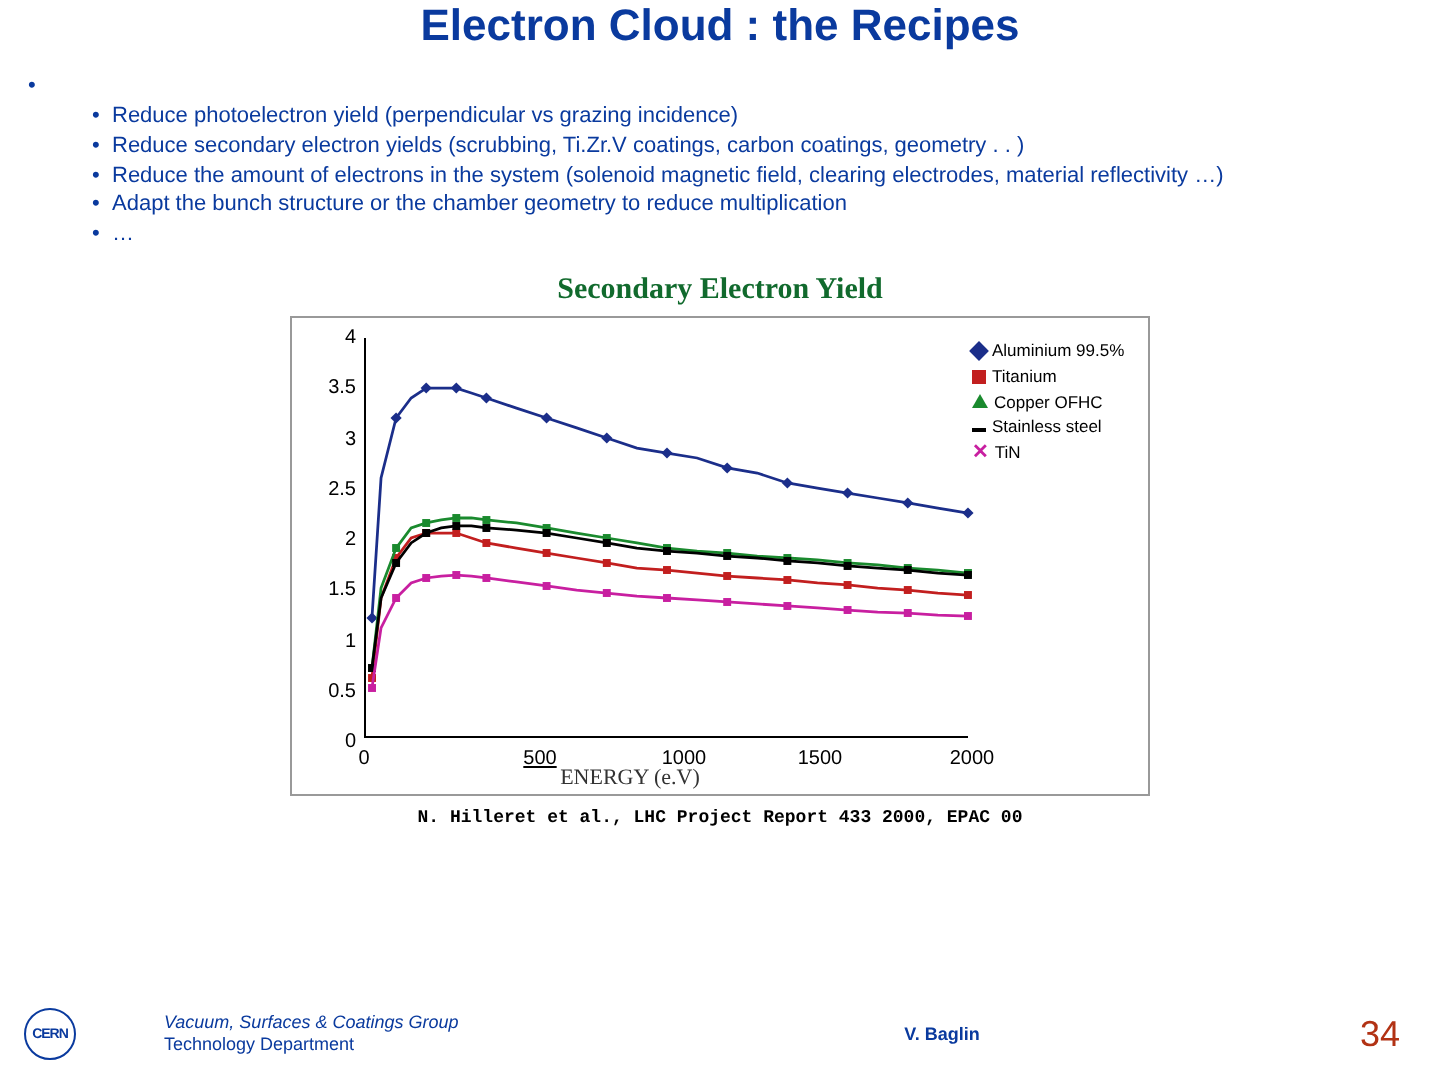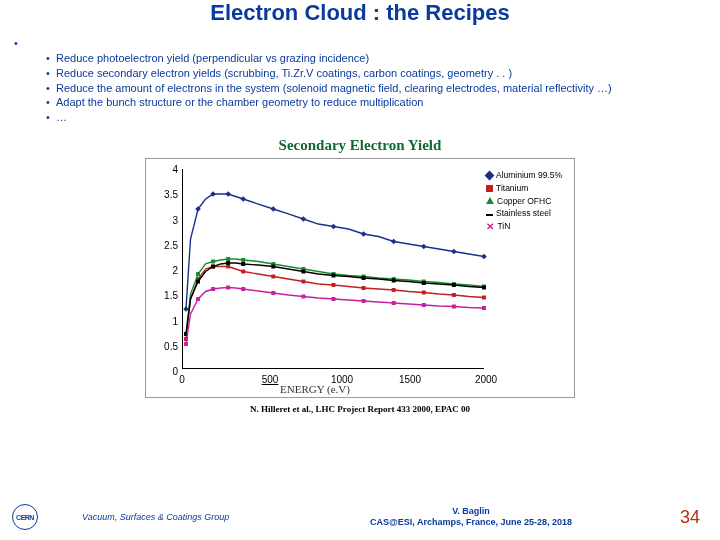--- a/index.html
+++ b/index.html
@@ -17,21 +17,21 @@
   .plot { position: absolute; left: 36px; top: 10px; right: 90px; bottom: 28px; border-left: 1px solid #000; border-bottom: 1px solid #000; }
   .xlabel { position: absolute; left: 0; right: 90px; bottom: 2px; text-align: center; font-family: "Times New Roman", serif; font-size: 11px; color: #333; }
   .ytick { position: absolute; left: 0; width: 32px; text-align: right; font-size: 10px; color: #000; transform: translateY(-50%); }
   .xtick { position: absolute; bottom: 12px; font-size: 10px; color: #000; transform: translateX(-50%); }
   .legend { position: absolute; top: 10px; right: 6px; width: 82px; font-size: 8.5px; line-height: 1.5; }
   .legend .row { display: flex; align-items: center; gap: 3px; }
   .legend .mk { width: 7px; height: 7px; display: inline-block; }
   .mk-d { transform: rotate(45deg); } 
   .mk-t { width: 0; height: 0; border-left: 4px solid transparent; border-right: 4px solid transparent; }
   .mk-x { font-weight: bold; font-size: 10px; line-height: 7px; }
-  .credit { font-family: Liberation Serif, serif; font-size: 9px; font-weight: bold; margin-top: 6px; }
+  .credit { font-family: Liberation Mono, monospace; font-size: 9px; font-weight: bold; margin-top: 6px; }
   .footer { position: absolute; left: 0; right: 0; bottom: 0; height: 46px; display: flex; align-items: center; }
   .logo-wrap { width: 50px; display: flex; align-items: center; justify-content: center; }
   .logo { width: 26px; height: 26px; border: 1.5px solid #0a3a9e; border-radius: 50%; display: flex; align-items: center; justify-content: center; font-size: 7px; color: #0a3a9e; font-weight: bold; letter-spacing: -0.5px; }
   .footer-left { width: 200px; color: #0a3a9e; font-size: 9px; font-style: italic; line-height: 1.2; margin-left: 32px; }
   .footer-left .l1 { font-weight: normal; }
   .footer-left .l2 { font-style: normal; }
   .footer-center { flex: 1; text-align: center; color: #0a3a9e; font-size: 9px; font-weight: bold; line-height: 1.2; }
   .footer-right { width: 60px; text-align: center; color: #b23214; font-size: 18px; }
   svg.curves { position: absolute; inset: 0; overflow: visible; }
 </style>
@@ -189,21 +189,21 @@
     </div>
     <div class="credit">N. Hilleret et al., LHC Project Report 433 2000, EPAC 00</div>
   </div>
 
   <div class="footer">
     <div class="logo-wrap">
       <div class="logo">CERN</div>
     </div>
     <div class="footer-left">
       <div class="l1">Vacuum, Surfaces &amp; Coatings Group</div>
+      <div class="l2">Technology Department</div>
     </div>
     <div class="footer-center">
       <div>V. Baglin</div>
-      <div>CAS@ESI, Archamps, France, June 25-28, 2018</div>
     </div>
     <div class="footer-right">34</div>
   </div>
 
 </div>
 
 </body></html>

